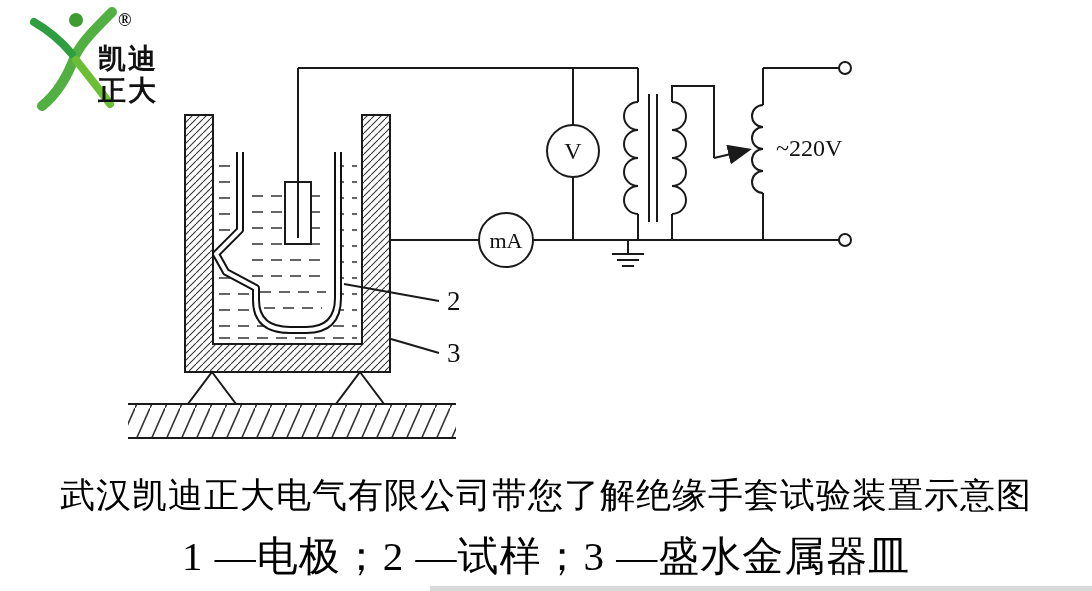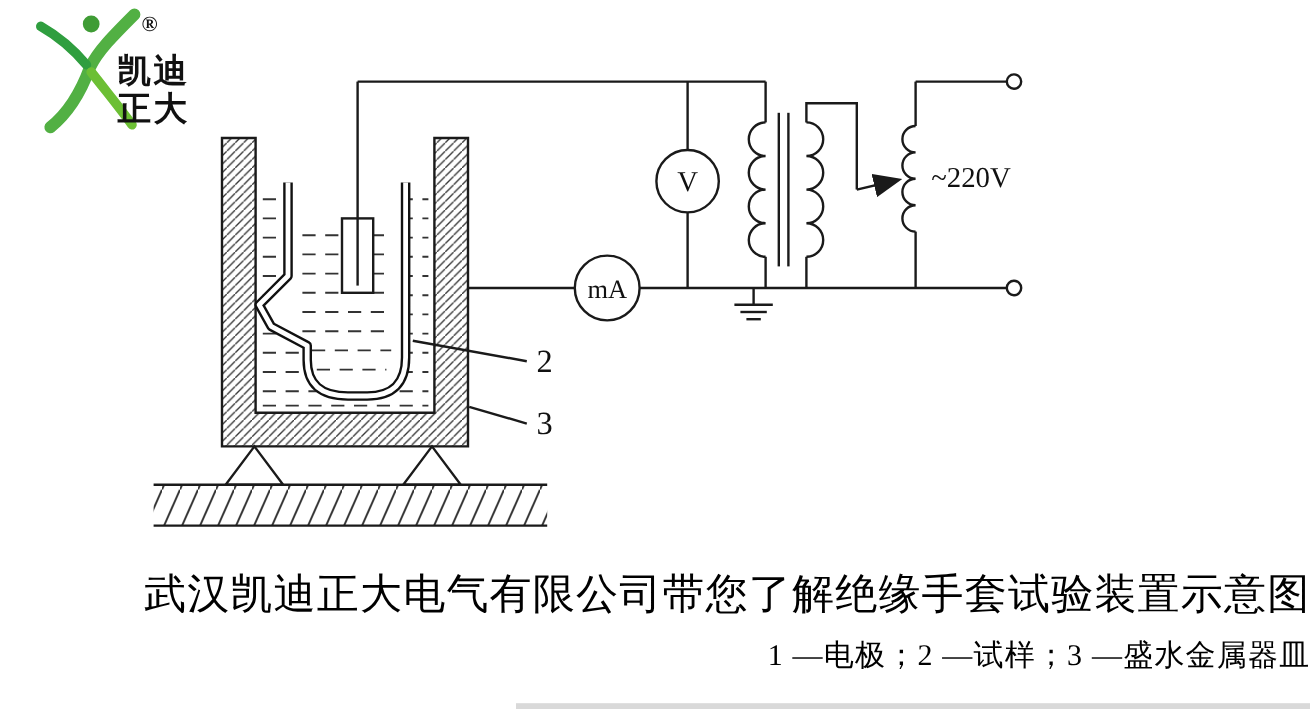--- a/index.html
+++ b/index.html
@@ -5,24 +5,24 @@
   html,body{margin:0;padding:0;}
   body{
     width:1092px;height:591px;position:relative;overflow:hidden;
     background:#ffffff;
     font-family:"Liberation Serif", serif;
   }
   .logo{position:absolute;left:14px;top:4px;width:170px;height:110px;}
   .diagram{position:absolute;left:0;top:0;}
   svg text{font-family:"Liberation Serif", serif;fill:#111;}
   .captions{
-    position:absolute;left:0;top:472px;width:1092px;text-align:right;color:#000;
+    position:absolute;left:0;top:472px;width:1092px;text-align:center;color:#000;
   }
   .caption-line1{font-size:35px;letter-spacing:1px;white-space:nowrap;}
-  .caption-line2{font-size:25px;margin-top:10px;letter-spacing:1px;white-space:nowrap;}
+  .caption-line2{font-size:41px;margin-top:10px;letter-spacing:1px;white-space:nowrap;}
   .bottom-strip{
     position:absolute;left:430px;top:586px;width:662px;height:5px;background:#d9d9d9;
   }
 </style>
 </head>
 <body>
 
 <div class="logo">
   <svg width="170" height="110" viewBox="0 0 170 110">
     <circle cx="62" cy="16" r="7" fill="#3f9c35"></circle>

